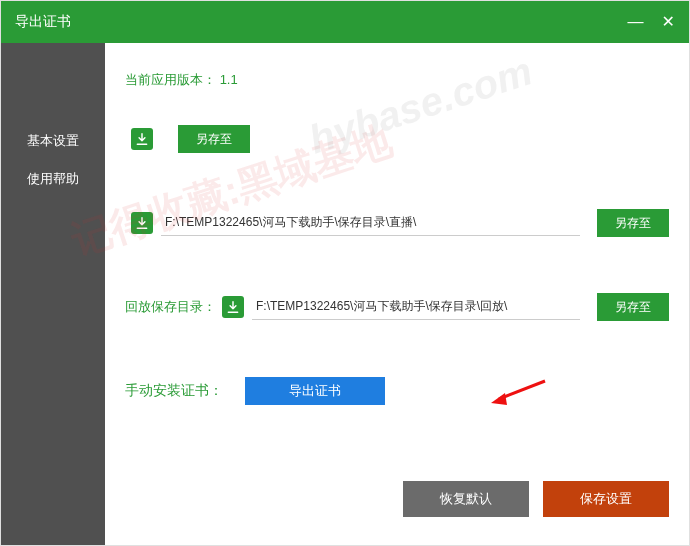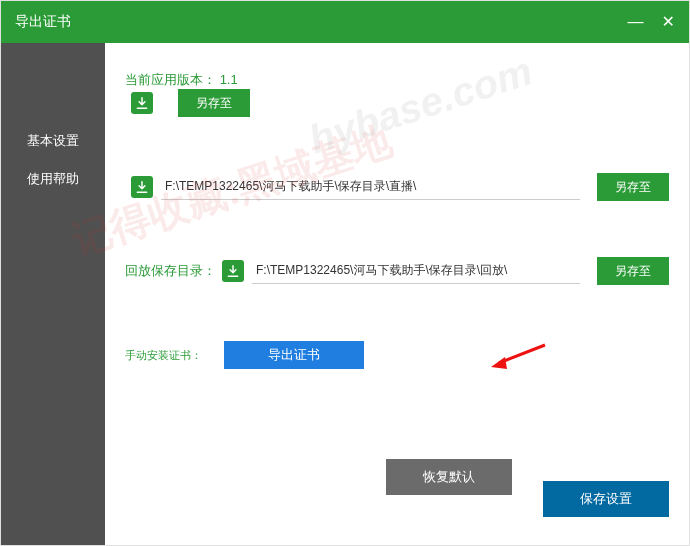--- a/index.html
+++ b/index.html
@@ -6,35 +6,35 @@
   body { font-family: "Microsoft YaHei", Arial, sans-serif; background: #fff; }
   .window { width: 690px; height: 546px; background: #fff; border: 1px solid #e0e0e0; position: relative; overflow: hidden; }
   .titlebar { height: 42px; background: #2a9b36; display: flex; align-items: center; justify-content: space-between; padding: 0 14px; }
   .titlebar-title { color: #fff; font-size: 14px; }
   .titlebar-controls { display: flex; gap: 18px; }
   .win-btn { color: #fff; cursor: pointer; font-size: 16px; line-height: 1; }
   .body { display: flex; height: calc(100% - 42px); }
   .sidebar { width: 104px; background: #505050; padding-top: 79px; }
   .sidebar-item { color: #fff; font-size: 13px; text-align: center; padding: 10px 0; cursor: pointer; }
   .main { flex: 1; padding: 28px 20px 0 20px; position: relative; }
-  .version-row { color: #2a9b36; font-size: 13px; }
+  .version-row { color: #2a9b36; font-size: 13px; margin-bottom: 36px; }
   .field-row { display: flex; align-items: center; margin-bottom: 56px; }
   .field-label { color: #2a9b36; font-size: 13px; white-space: nowrap; }
   .folder-icon { width: 22px; height: 22px; background: #2a9b36; border-radius: 3px; margin: 0 8px 0 6px; display: flex; align-items: center; justify-content: center; flex-shrink: 0; }
   .folder-icon svg { width: 14px; height: 14px; }
   .path-input { flex: 1; height: 26px; border: none; border-bottom: 1px solid #ccc; font-size: 12px; padding: 0 4px; outline: none; color: #333; background: transparent; }
   .save-to-btn { width: 72px; height: 28px; background: #2a9b36; color: #fff; border: none; font-size: 12px; cursor: pointer; margin-left: 17px; }
   .cert-row { display: flex; align-items: center; margin-top: 2px; position: relative; }
-  .cert-label { color: #2a9b36; font-size: 11px; margin-right: 22px; }
+  .cert-label { color: #2a9b36; font-size: 14px; margin-right: 22px; }
   .export-cert-btn { width: 140px; height: 28px; background: #1f7ee0; color: #fff; border: none; font-size: 13px; cursor: pointer; }
   .arrow { position: absolute; left: 364px; top: -2px; pointer-events: none; }
-  .footer { position: absolute; right: 20px; bottom: 28px; display: flex; gap: 31px; align-items: center; }
+  .footer { position: absolute; right: 20px; bottom: 28px; display: flex; gap: 14px; }
   .footer-btn { width: 126px; height: 36px; border: none; color: #fff; font-size: 13px; cursor: pointer; }
   .restore-btn { background: #6b6b6b; }
-  .save-btn { background: #0369a1; margin-top: 44px; }
+  .save-btn { background: #c2410c; }
   .watermark { position: absolute; left: -40px; top: 120px; font-size: 40px; color: rgba(220,50,50,0.10); font-weight: bold; transform: rotate(-18deg); pointer-events: none; white-space: nowrap; }
   .watermark2 { position: absolute; left: 200px; top: 40px; font-size: 40px; color: rgba(180,180,180,0.18); font-weight: bold; font-style: italic; transform: rotate(-18deg); pointer-events: none; white-space: nowrap; }
 </style>
 </head>
 <body>
 
 <div class="window">
   <div class="titlebar">
     <span class="titlebar-title">导出证书</span>
     <div class="titlebar-controls">

